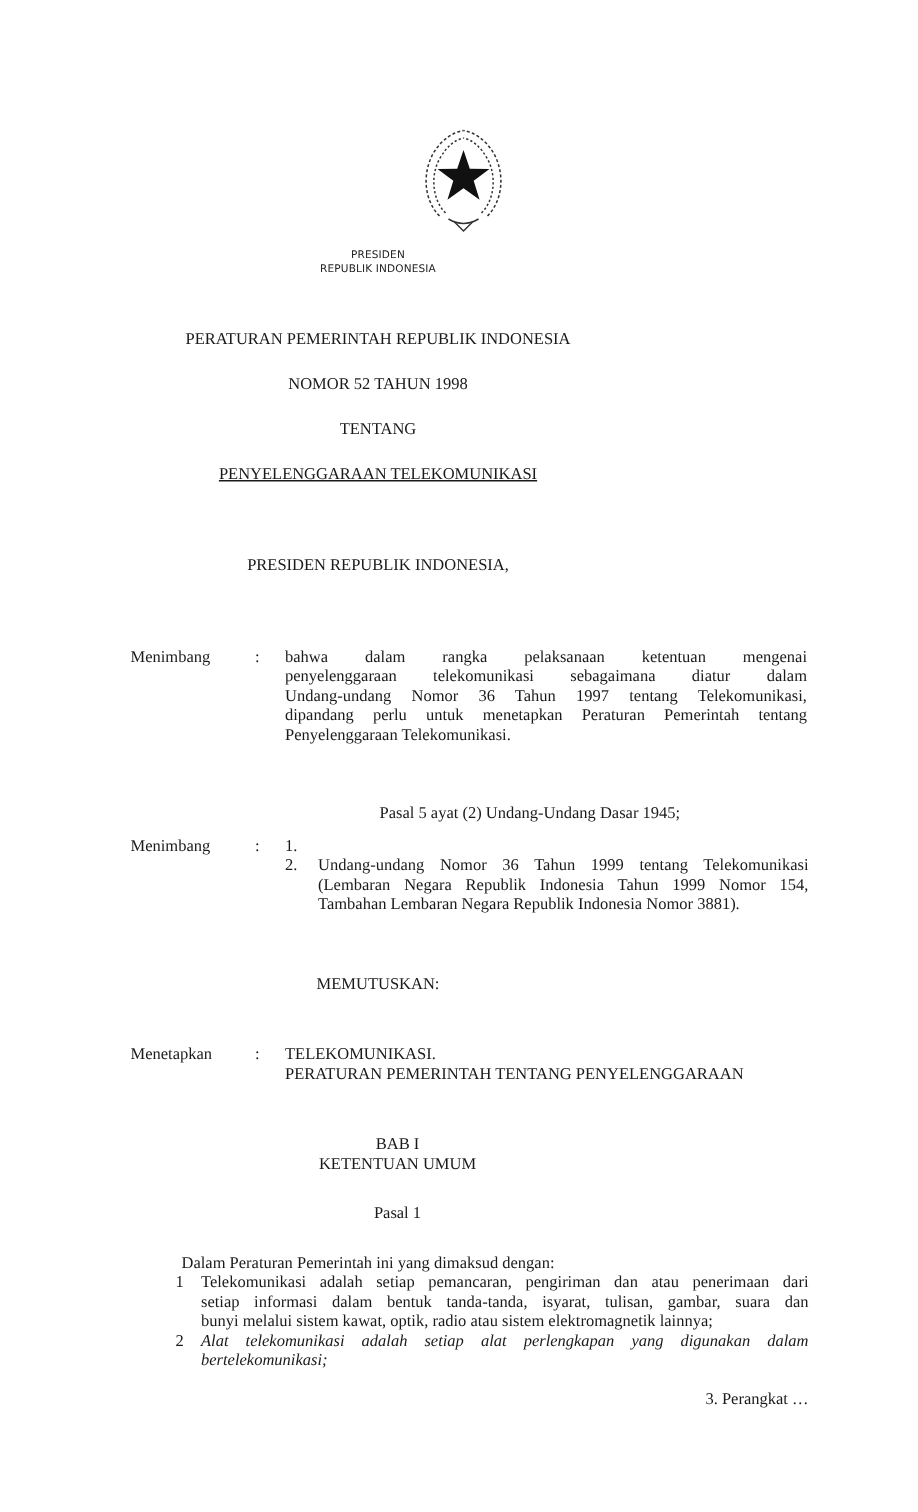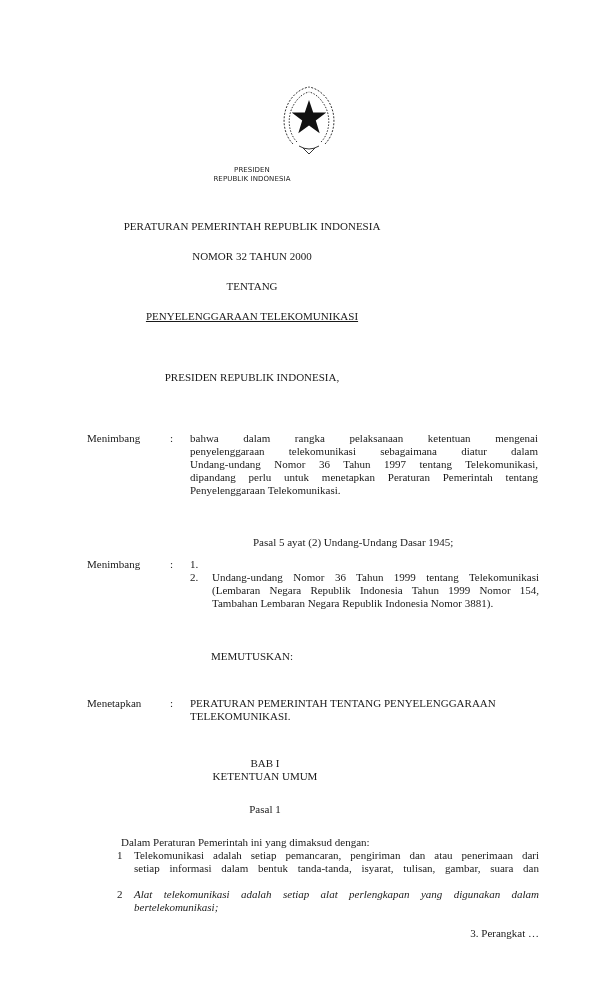--- a/index.html
+++ b/index.html
@@ -38,21 +38,21 @@
       <path d="M20 64 Q30 70 40 64"></path>
       <path d="M24 66 L30 72 L36 66"></path>
     </g>
     <polygon fill="#111" points="30,18 34.2,30.5 47.3,30.6 36.8,38.5 40.7,51.2 30,43.5 19.3,51.2 23.2,38.5 12.7,30.6 25.8,30.5"></polygon>
   </svg>
 </div>
 <div class="abs center emblem-cap" style="top:166px;">PRESIDEN</div>
 <div class="abs center emblem-cap" style="top:175px;">REPUBLIK INDONESIA</div>
 
 <div class="abs center t11" style="top:220px;">PERATURAN PEMERINTAH REPUBLIK INDONESIA</div>
-<div class="abs center t11" style="top:250px;">NOMOR 32 TAHUN 2000</div>
+<div class="abs center t11" style="top:250px;">NOMOR 52 TAHUN 1998</div>
 <div class="abs center t11" style="top:280px;">TENTANG</div>
 <div class="abs center t11" style="top:310px;text-decoration:underline;">PENYELENGGARAAN TELEKOMUNIKASI</div>
 
 <div class="abs center t11" style="top:371px;">PRESIDEN REPUBLIK INDONESIA,</div>
 
 <div class="abs label t11" style="top:432px;">Menimbang</div>
 <div class="abs colon t11" style="top:432px;">:</div>
 <div class="abs body-col t11" style="top:432px;">
   <span class="line just">bahwa dalam rangka pelaksanaan ketentuan mengenai</span>
   <span class="line just">penyelenggaraan telekomunikasi sebagaimana diatur dalam</span>
@@ -72,34 +72,35 @@
   <span class="line just">Undang-undang Nomor 36 Tahun 1999 tentang Telekomunikasi</span>
   <span class="line just">(Lembaran Negara Republik Indonesia Tahun 1999 Nomor 154,</span>
   <span class="line">Tambahan Lembaran Negara Republik Indonesia Nomor 3881).</span>
 </div>
 
 <div class="abs center t11" style="top:650px;">MEMUTUSKAN:</div>
 
 <div class="abs label t11" style="top:697px;">Menetapkan</div>
 <div class="abs colon t11" style="top:697px;">:</div>
 <div class="abs body-col t11" style="top:697px;">
+  <span class="line">TELEKOMUNIKASI.</span>
   <span class="line">PERATURAN PEMERINTAH TENTANG PENYELENGGARAAN</span>
-  <span class="line">TELEKOMUNIKASI.</span>
 </div>
 
 <div class="abs center t11" style="top:757px; padding-left:26px; box-sizing:border-box;">BAB I</div>
 <div class="abs center t11" style="top:770px; padding-left:26px; box-sizing:border-box;">KETENTUAN UMUM</div>
 <div class="abs center t11" style="top:803px; padding-left:26px; box-sizing:border-box;">Pasal 1</div>
 
 <div class="abs t11" style="left:121px; top:836px;">Dalam Peraturan Pemerintah ini yang dimaksud dengan:</div>
 
 <div class="abs def-num t11" style="top:849px;">1</div>
 <div class="abs def-text t11" style="top:849px;">
   <span class="line just">Telekomunikasi adalah setiap pemancaran, pengiriman dan atau penerimaan dari</span>
   <span class="line just">setiap informasi dalam bentuk tanda-tanda, isyarat, tulisan, gambar, suara dan</span>
+  <span class="line">bunyi melalui sistem kawat, optik, radio atau sistem elektromagnetik lainnya;</span>
 </div>
 
 <div class="abs def-num t11" style="top:888px;">2</div>
 <div class="abs def-text t11" style="top:888px;font-style:italic;">
   <span class="line just">Alat telekomunikasi adalah setiap alat perlengkapan yang digunakan dalam</span>
   <span class="line">bertelekomunikasi;</span>
 </div>
 
 <div class="abs t11" style="right:73px; top:927px;">3. Perangkat …</div>
 

